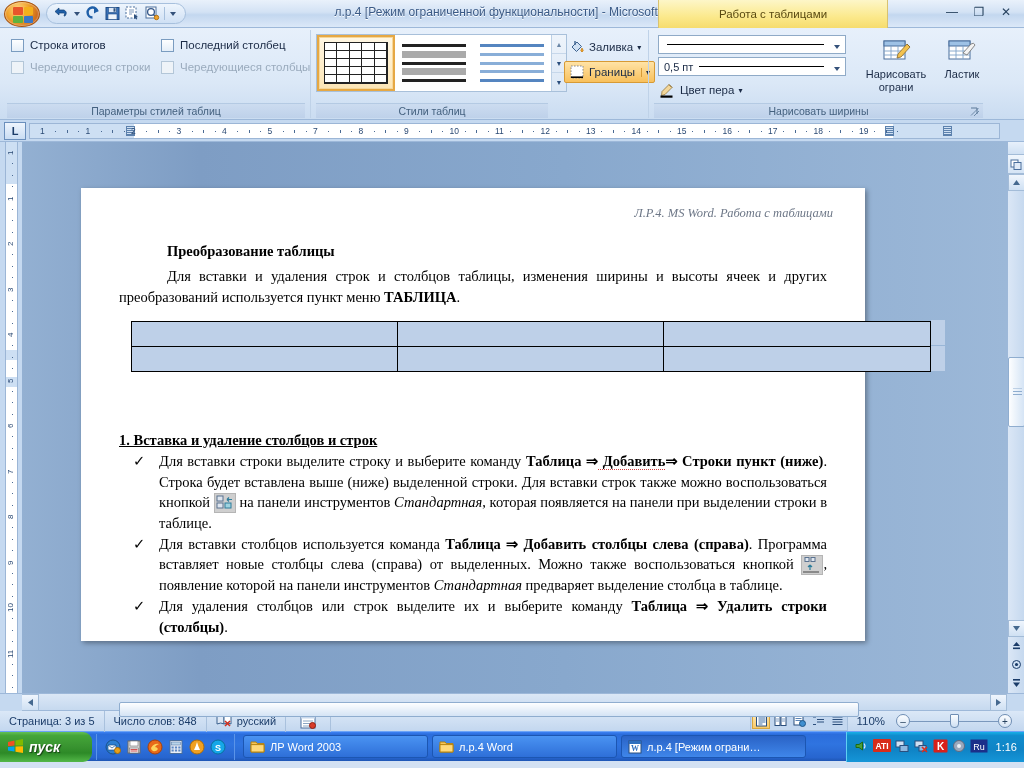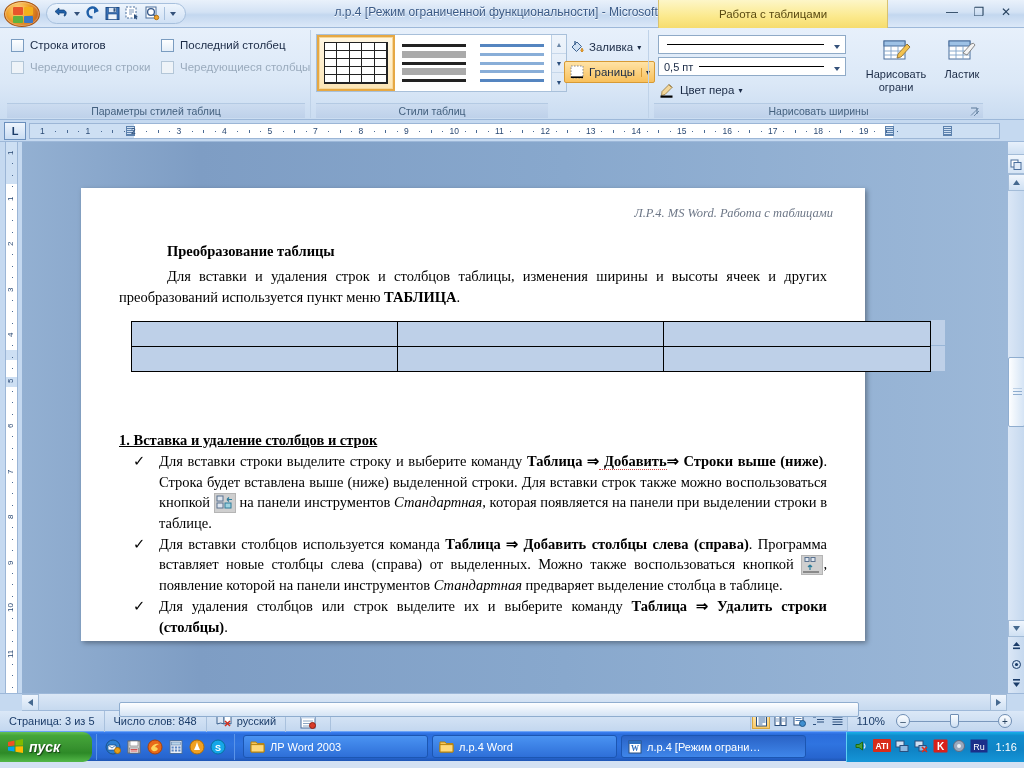--- a/index.html
+++ b/index.html
@@ -659,21 +659,21 @@
             <div class="selstub" style="left:812px;top:-26px"></div>
           </div>
 
           <div style="height:52px"></div>
 
           <div class="h4">1. Вставка и удаление столбцов и строк</div>
 
           <div class="bullrow">
             <div class="bullmark">✓</div>
             <div class="bulltext">
-              <span>Для вставки строки выделите строку и выберите команду </span><b>Таблица </b><b>⇒</b><b class="sq"> Добавить</b><b>⇒ </b><b>Строки выше (ниже)</b><span>. Строка будет вставлена выше (ниже) выделенной строки. Для вставки строк также можно воспользоваться кнопкой </span><span class="icobtn"><svg width="20" height="18" viewBox="0 0 20 18">
+              <span>Для вставки строки выделите строку и выберите команду </span><b>Таблица </b><b>⇒</b><b class="sq"> Добавить</b><b>⇒ </b><b>Строки пункт (ниже)</b><span>. Строка будет вставлена выше (ниже) выделенной строки. Для вставки строк также можно воспользоваться кнопкой </span><span class="icobtn"><svg width="20" height="18" viewBox="0 0 20 18">
                     <rect x="2" y="2" width="6" height="5" fill="#dfe6ef" stroke="#5a7290"></rect>
                     <rect x="2" y="9" width="6" height="5" fill="#dfe6ef" stroke="#5a7290"></rect>
                     <path d="M12 5.5 h5 M12 5.5 l2-2 M12 5.5 l2 2" stroke="#2e7d9b" stroke-width="1.2" fill="none"></path>
                     <rect x="10" y="9" width="6" height="5" fill="#9fd3e0" stroke="#2e7d9b"></rect>
                   </svg></span><span> на панели инструментов </span><i>Стандартная</i><span>, которая появляется на панели при выделении строки в таблице.</span>
             </div>
           </div>
 
           <div class="bullrow">
             <div class="bullmark">✓</div>

